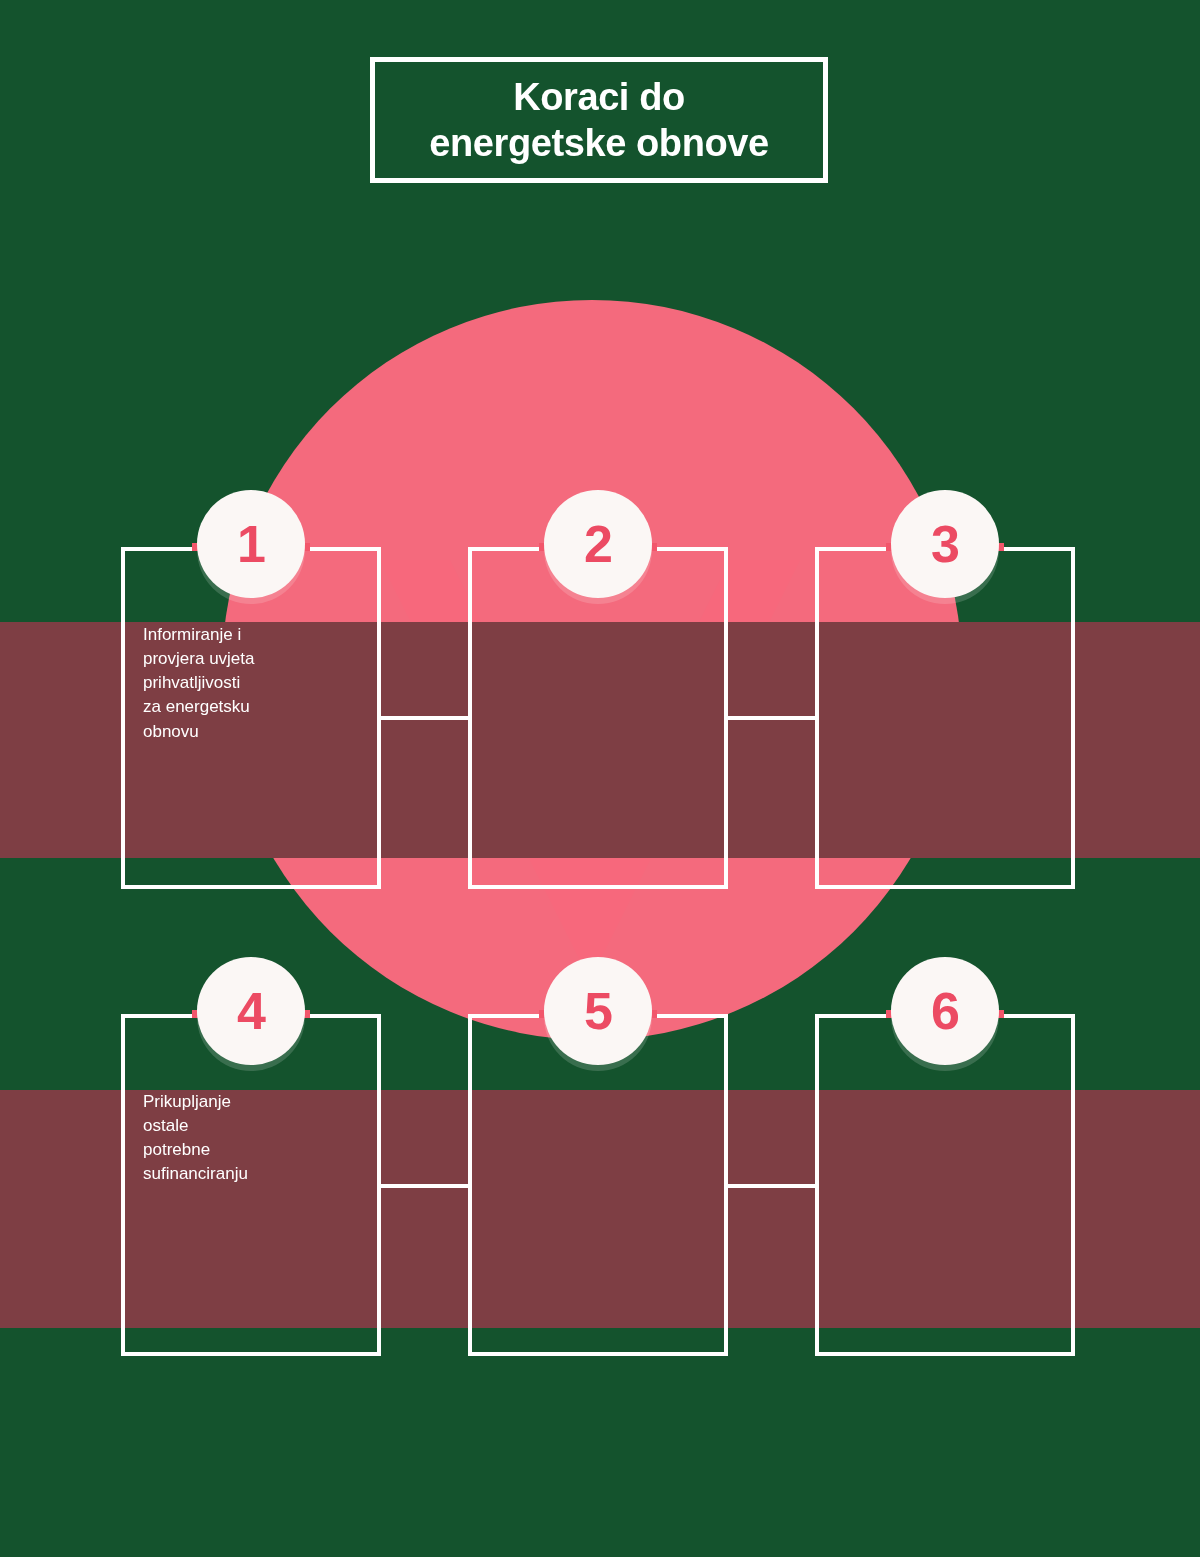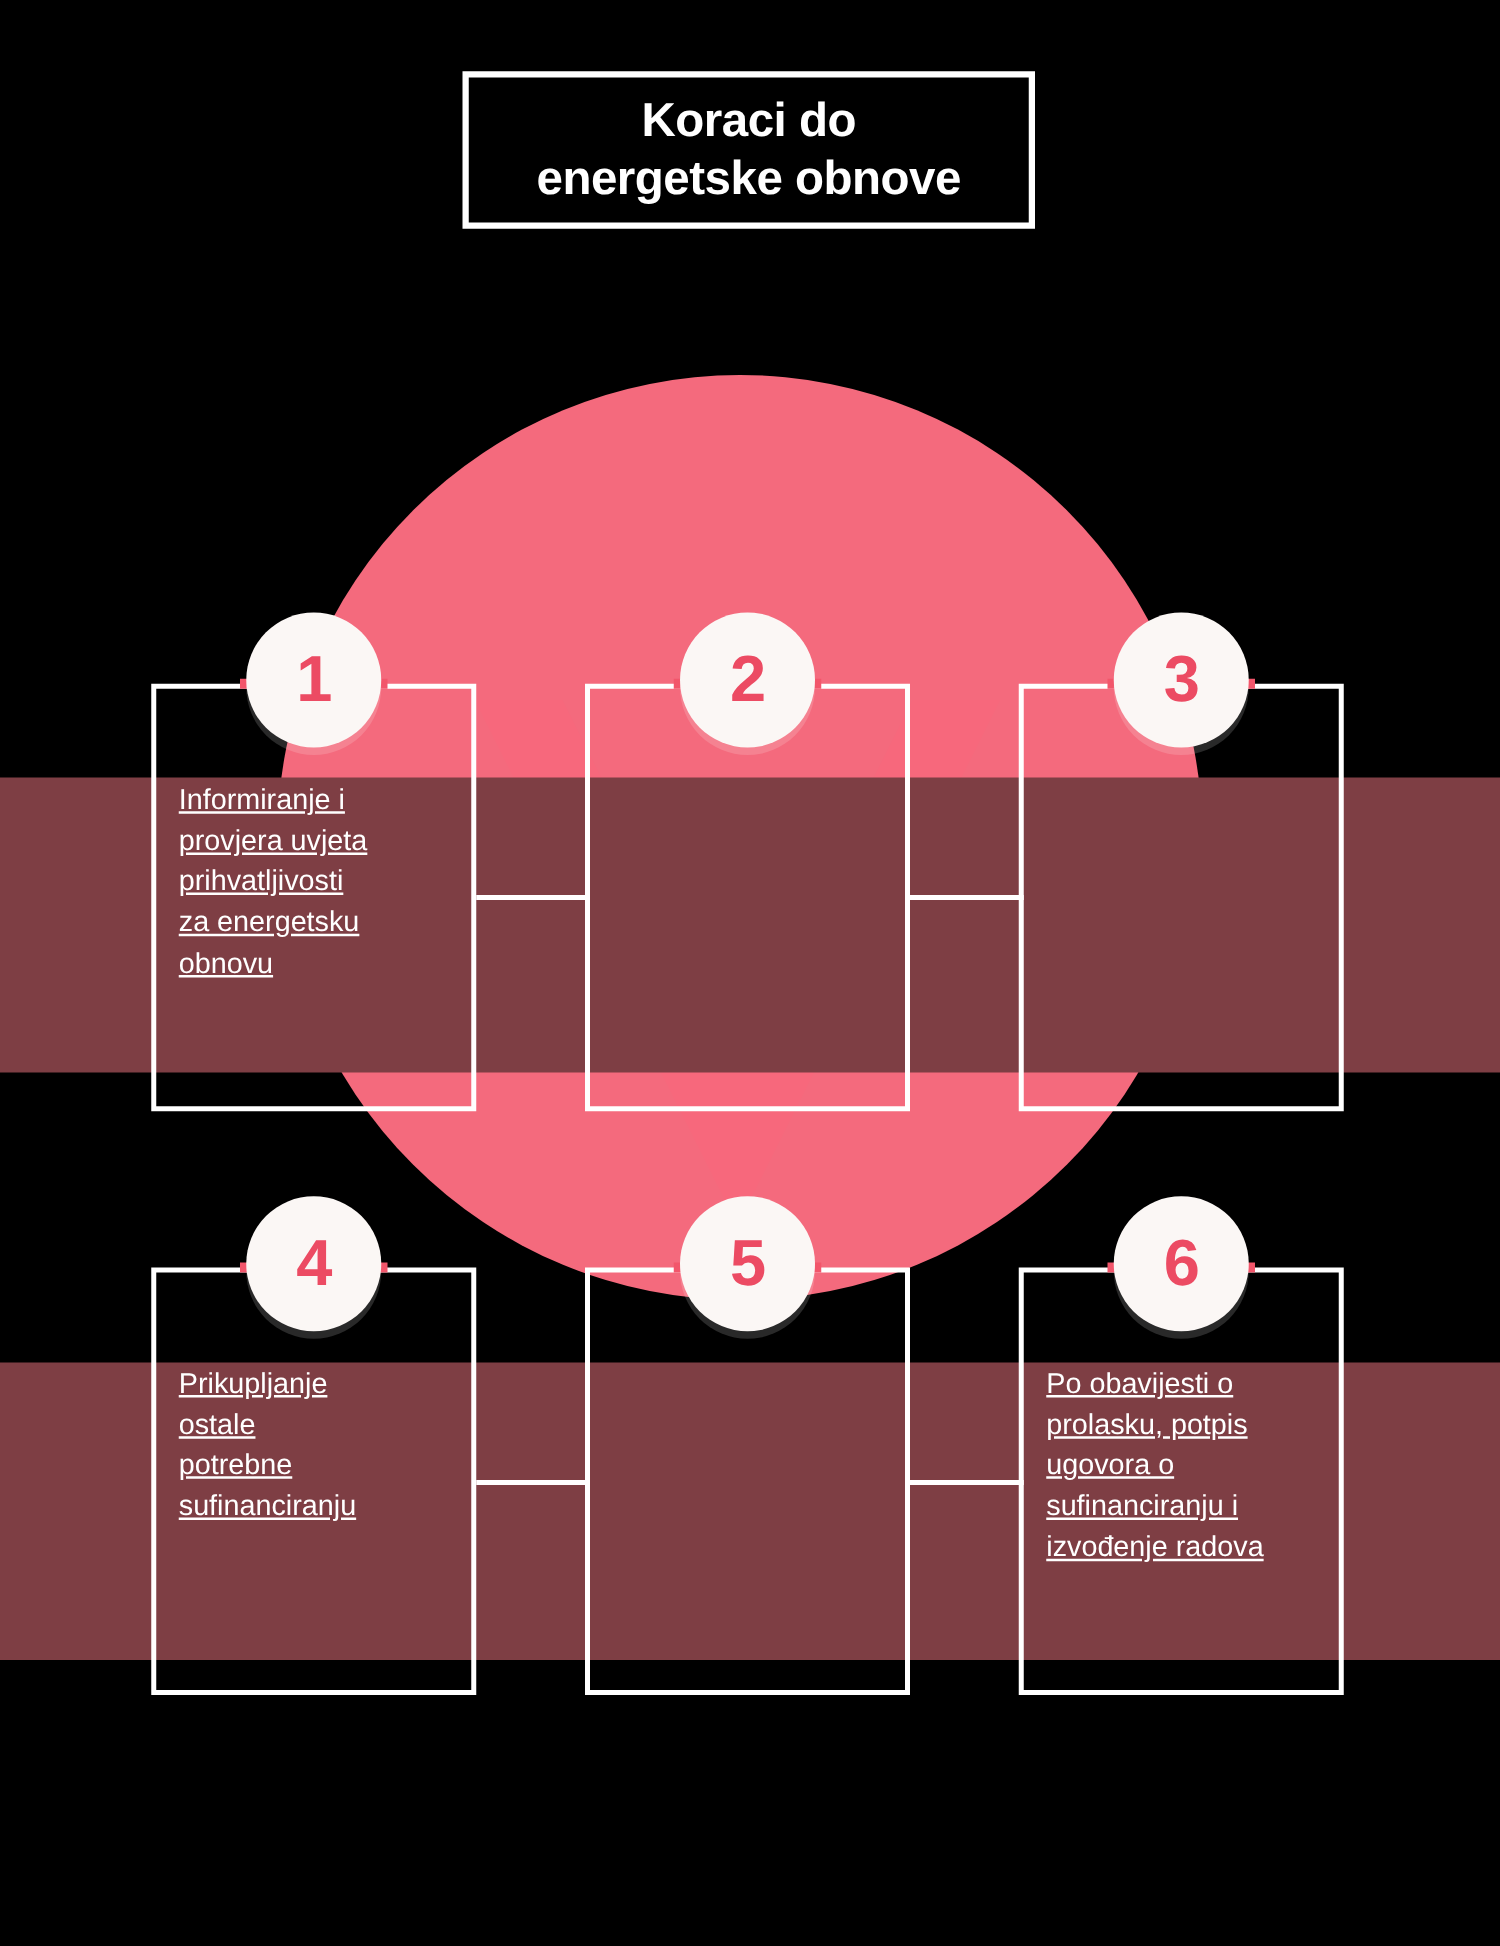--- a/index.html
+++ b/index.html
@@ -9,21 +9,21 @@
   }
   body {
     font-family: "Liberation Sans", sans-serif;
   }
 
   #poster {
     position: relative;
     width: 1200px;
     height: 1557px;
     overflow: hidden;
-    background: #000000;
+    background: #14532d;
   }
 
   
   .wm-circle {
     position: absolute;
     left: 222px;
     top: 300px;
     width: 740px;
     height: 740px;
     border-radius: 50%;
@@ -122,25 +122,24 @@
 
   .step .body {
     position: absolute;
     left: 22px;
     right: 16px;
     top: 76px;
   }
   .step .body p {
     margin: 0;
     color: #ffffff;
-    font-size: 23px;
+    font-size: 17px;
     line-height: 1.42;
     font-weight: normal;
     white-space: pre-line;
-    text-decoration: underline;
   }
 
   
   .connector {
     position: absolute;
     height: 4px;
     background: #ffffff;
   }
 
   
@@ -228,22 +227,15 @@
       <span>5</span>
     </div>
   </div>
 
   <div class="step r2 c3">
     <div class="frame"></div>
     <div class="frame-gap"></div>
     <div class="circle">
       <span>6</span>
     </div>
-    <div class="body">
-      <p>Po obavijesti o
-prolasku, potpis
-ugovora o
-sufinanciranju i
-izvođenje radova</p>
-    </div>
   </div>
 
 </div>
 
 </body></html>

